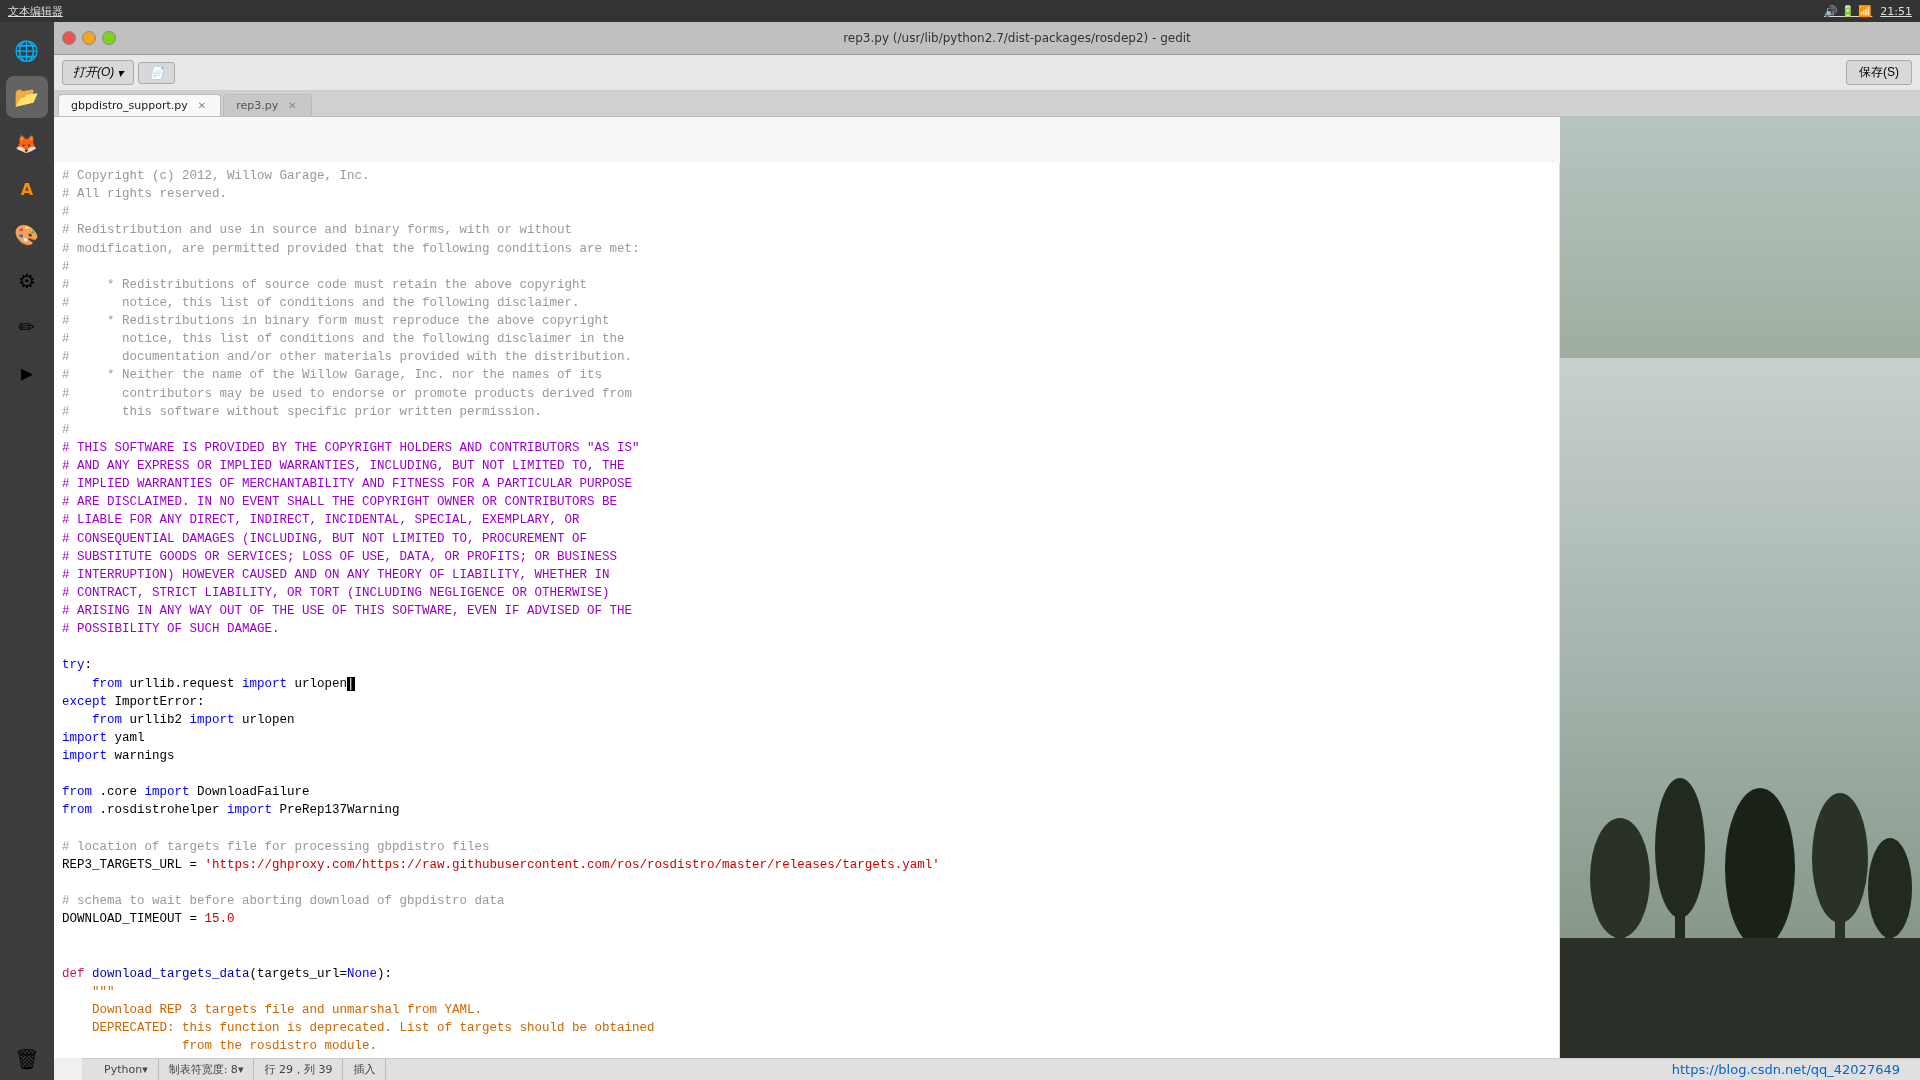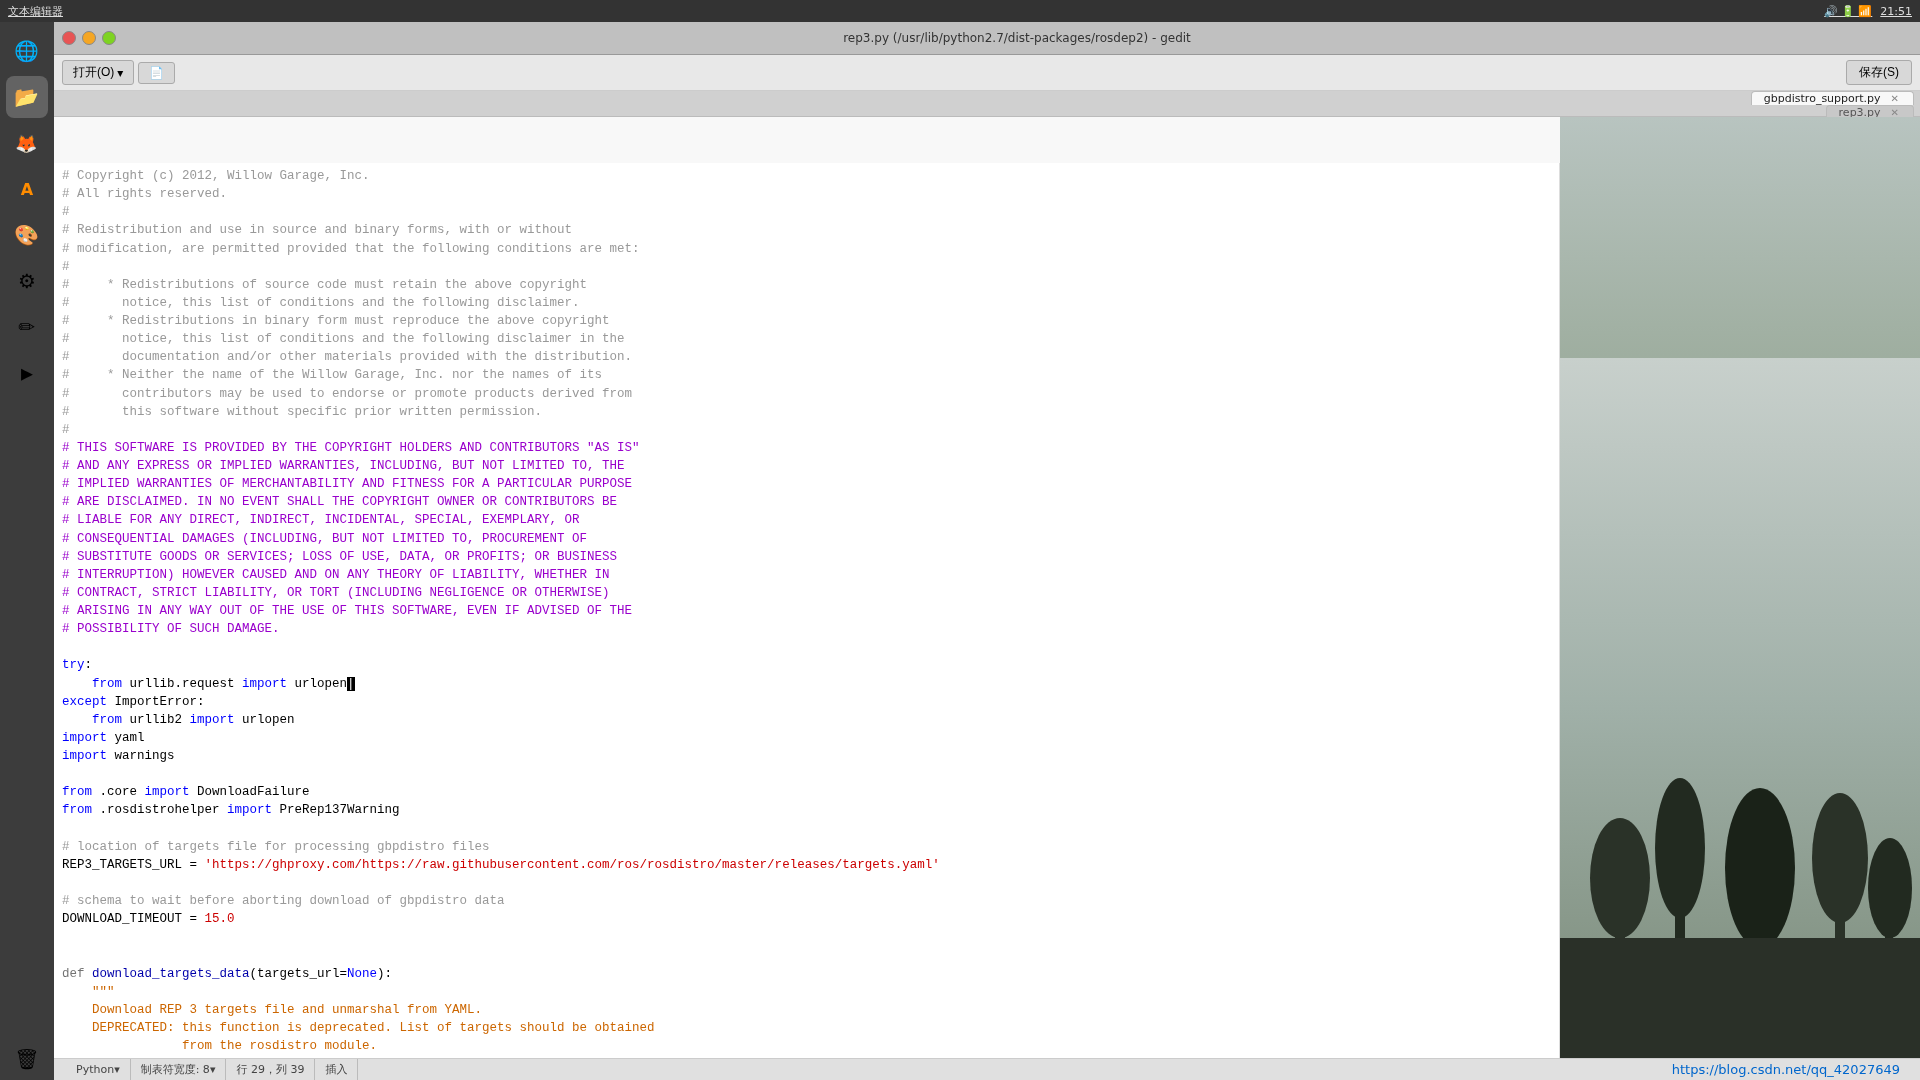--- a/index.html
+++ b/index.html
@@ -71,40 +71,40 @@
     .toolbar-btn {
       padding: 3px 10px;
       font-size: 12px;
       background: #d8d8d8;
       border: 1px solid #aaa;
       border-radius: 3px;
       cursor: pointer;
       display: flex;
       align-items: center;
       gap: 3px;
+      font-style: italic;
     }
     .toolbar-spacer { flex: 1; }
     .save-btn {
       padding: 3px 12px;
       font-size: 12px;
       background: #d8d8d8;
       border: 1px solid #aaa;
       border-radius: 3px;
       cursor: pointer;
     }
 
     
     #tabs {
       height: 26px;
       background: #d0d0d0;
       display: flex;
       align-items: flex-end;
       padding: 0 4px;
       border-bottom: 1px solid #bbb;
-      flex-direction: column;
     }
     .tab {
       height: 22px;
       padding: 0 12px;
       font-size: 11px;
       background: #c8c8c8;
       border: 1px solid #bbb;
       border-bottom: none;
       border-radius: 4px 4px 0 0;
       display: flex;
@@ -155,34 +155,35 @@
       border-right: 1px solid #ddd;
       margin-top: 46px;
     }
 
     
     .c-comment { color: #999999; }
     .c-comment-purple { color: #9900cc; }
     .c-keyword { color: #0000ff; }
     .c-string { color: #cc0000; }
     .c-funcname { color: #0000aa; }
-    .c-defkw { color: #737373; }
+    .c-defkw { color: #be185d; }
     .c-docstr { color: #cc6600; }
 
     
     #statusbar {
       height: 22px;
       background: #e0e0e0;
       border-top: 1px solid #ccc;
       display: flex;
       align-items: center;
       padding: 0 12px;
       font-size: 11px;
       color: #444;
       gap: 0;
+      margin-left: 28px;
     }
     .status-spacer { flex: 1; }
     .status-item {
       padding: 0 10px;
       border-right: 1px solid #bbb;
       height: 100%;
       display: flex;
       align-items: center;
     }
     .status-item:last-child { border-right: none; }

